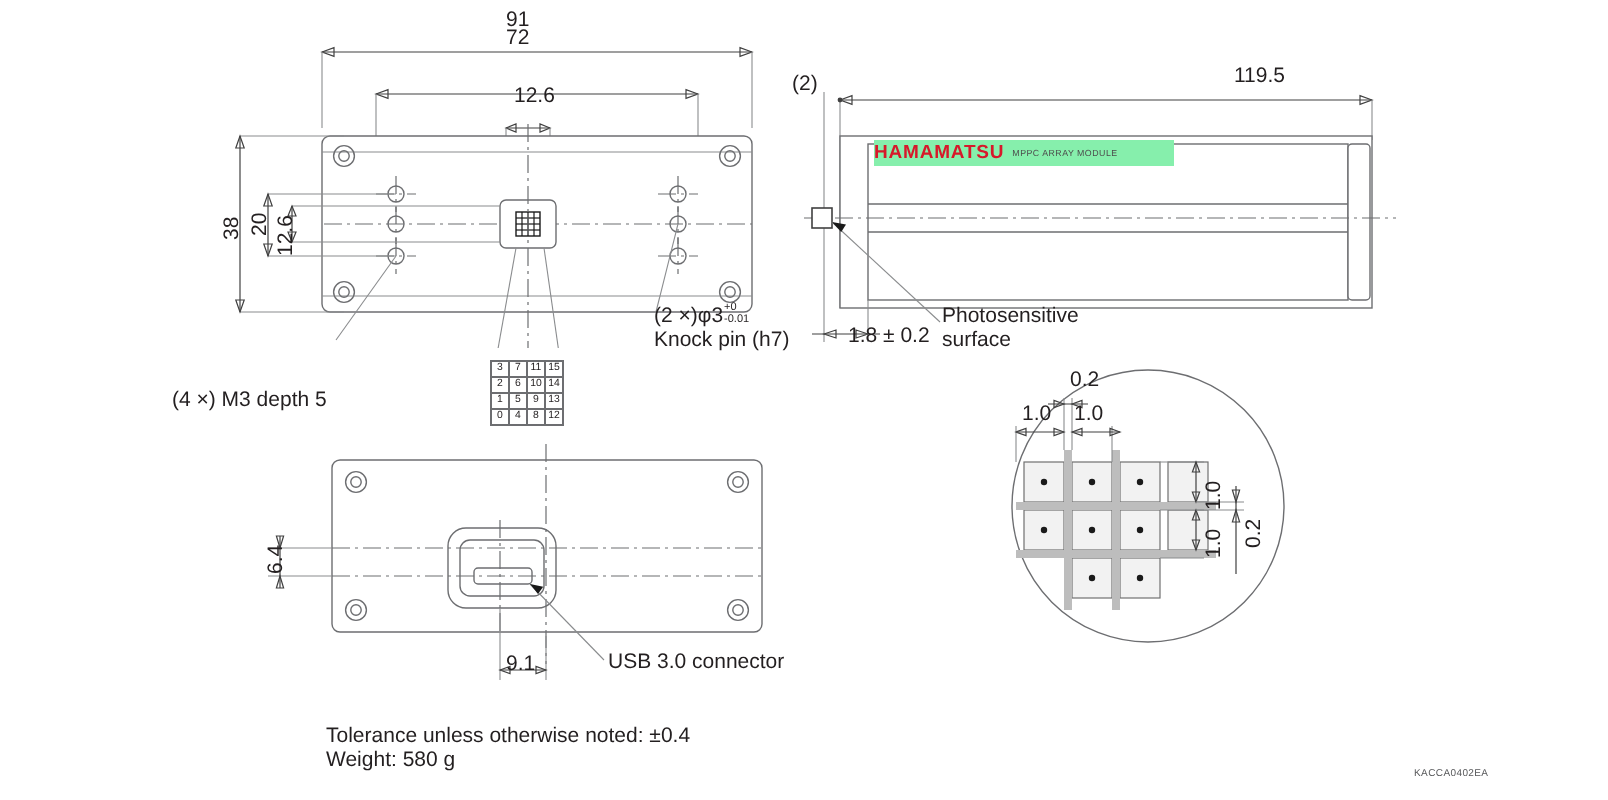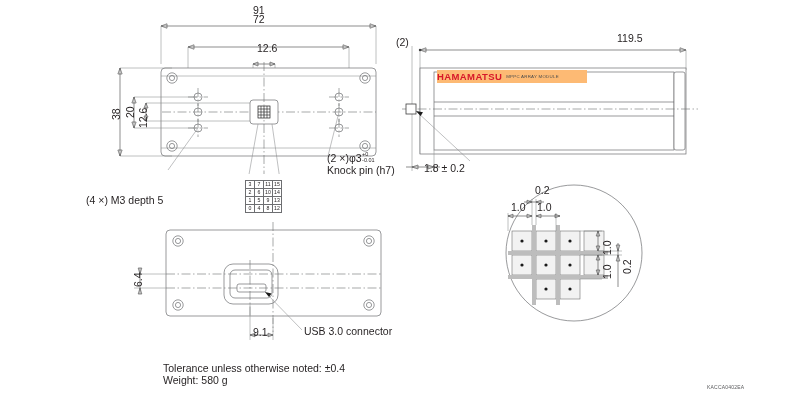--- a/index.html
+++ b/index.html
@@ -15,21 +15,21 @@
   .ln{stroke:#6d6e71;stroke-width:.7;fill:none;}
   .ln2{stroke:#404040;stroke-width:.8;fill:none;}
   .dimline{stroke:#404040;stroke-width:.6;fill:none;}
   .thin{stroke:#8a8c8e;stroke-width:.55;fill:none;}
   .center{stroke:#6d6e71;stroke-width:.6;fill:none;stroke-dasharray:9 2.5 1.5 2.5;}
   .fillw{fill:#ffffff;}
   .pxfill{fill:#f2f2f2;stroke:#707070;stroke-width:.6;}
   .gap{fill:#bdbdbd;}
   .dot{fill:#1a1a1a;}
   #logo-bar{
-    position:absolute;background:#fdba74;display:flex;align-items:center;gap:4px;
+    position:absolute;background:#86efac;display:flex;align-items:center;gap:4px;
   }
   #logo-word{
     color:#d7182a;font-weight:bold;font-size:9.5px;letter-spacing:.4px;
     font-family:"Liberation Sans",sans-serif;
   }
   #logo-sub{color:#4d4d4d;font-size:4.4px;letter-spacing:.25px;white-space:nowrap;}
   .pixtable{border-collapse:collapse;}
   .pixtable td{
     border:.5px solid #6d6e71;width:8px;height:7px;text-align:center;
     font-size:5.2px;color:#231f20;padding:0;line-height:7px;
@@ -215,20 +215,24 @@
     <line class="thin" x1="14" y1="130" x2="14" y2="147"></line>
     <line class="thin" x1="36" y1="126" x2="36" y2="147"></line>
     <line class="dimline" x1="8" y1="143" x2="42" y2="143"></line>
     <path class="dimline" d="M14 143 l6 -2 v4 z" fill="#404040"></path>
     <path class="dimline" d="M36 143 l-6 -2 v4 z" fill="#404040"></path>
   </svg>
 
   <div class="abs lbl" style="left:617px;top:32px;">119.5</div>
   <div class="abs lbl" style="left:396px;top:36px;">(2)</div>
   <div class="abs lbl" style="left:424px;top:162px;">1.8 ± 0.2</div>
+  <div class="abs" style="left:471px;top:152px;">
+    <div class="lbl">Photosensitive</div>
+    <div class="lbl">surface</div>
+  </div>
 
   <div id="logo-bar" style="left:437px;top:70px;width:150px;height:13px;">
     <span id="logo-word">HAMAMATSU</span>
     <span id="logo-sub">MPPC ARRAY MODULE</span>
   </div>
 
   <svg class="abs" style="left:486px;top:175px;" width="180" height="160">
     <circle class="ln" cx="88" cy="78" r="68"></circle>
     <g>
 

